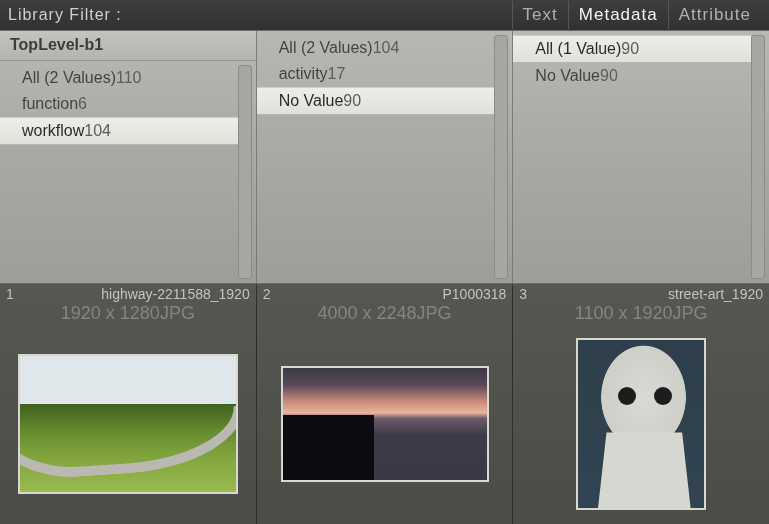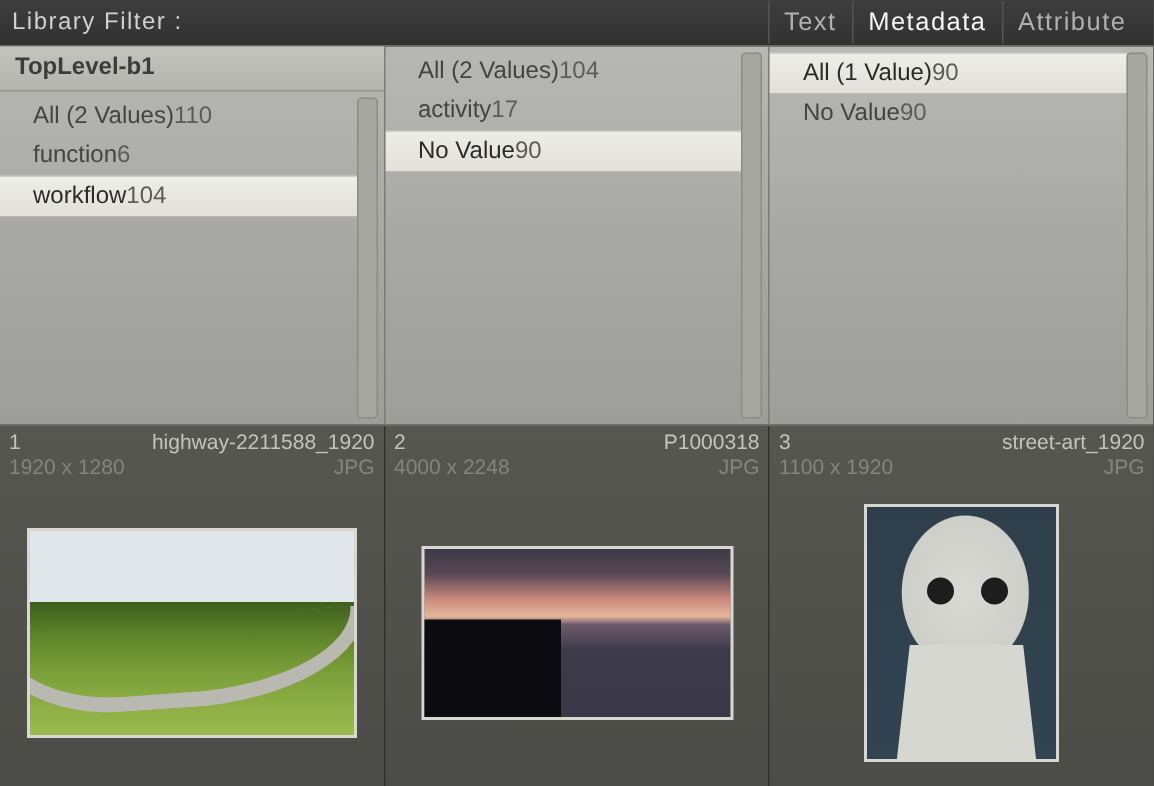--- a/index.html
+++ b/index.html
@@ -74,21 +74,21 @@
   .cell {
     flex:1;
     border-right:1px solid #2e2e2e;
     background: linear-gradient(#575752,#4b4b47);
     position:relative;
     display:flex; flex-direction:column;
     padding:2px 6px 0 6px;
   }
   .cell:last-child { border-right:none; }
   .meta1 { display:flex; justify-content:space-between; color:#c4c4be; font-size:14px; }
-  .meta2 { display:flex; justify-content:space-between; color:#858580; font-size:14px; margin-top:1px;}
+  .meta2 { display:flex; justify-content:center; color:#858580; font-size:18px; margin-top:1px;}
   .idx { font-size:14px; color:#c4c4be; }
   .thumb-wrap { flex:1; display:flex; align-items:center; justify-content:center; }
   .thumb {
     border:2px solid #d8d8d0;
     background:#333;
   }
   
   .thumb.highway {
     width:220px; height:140px;
     background:

